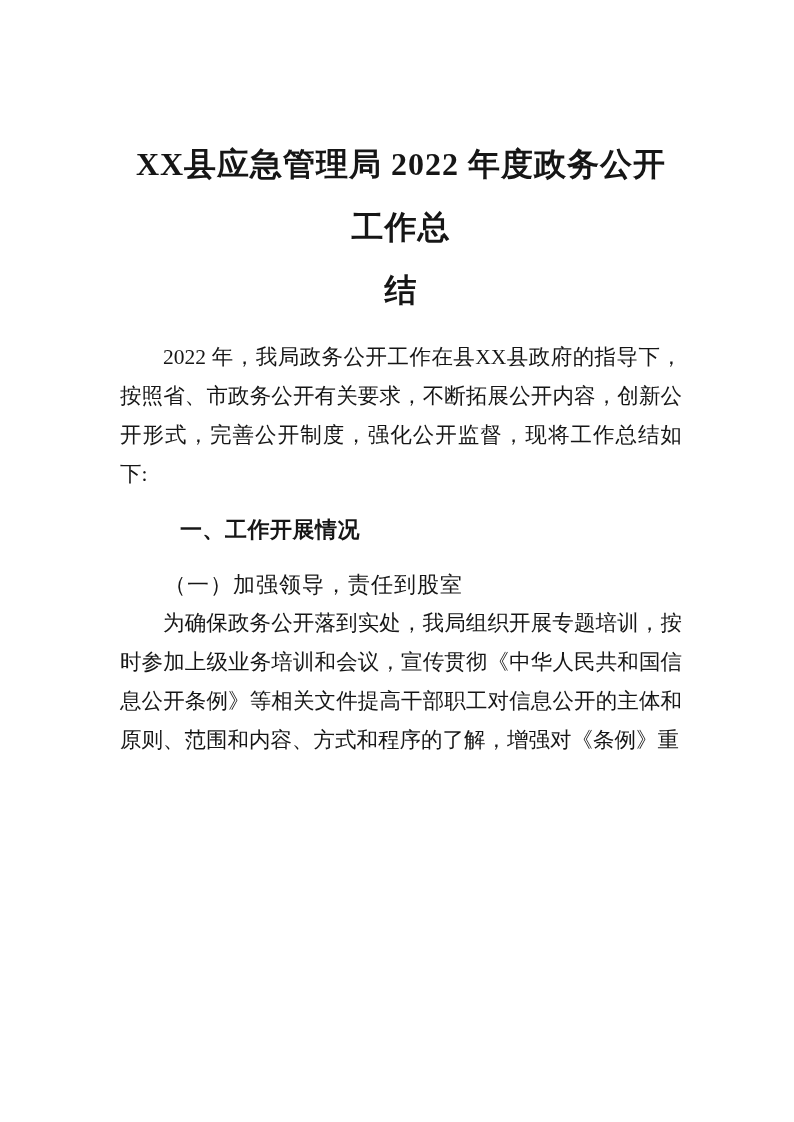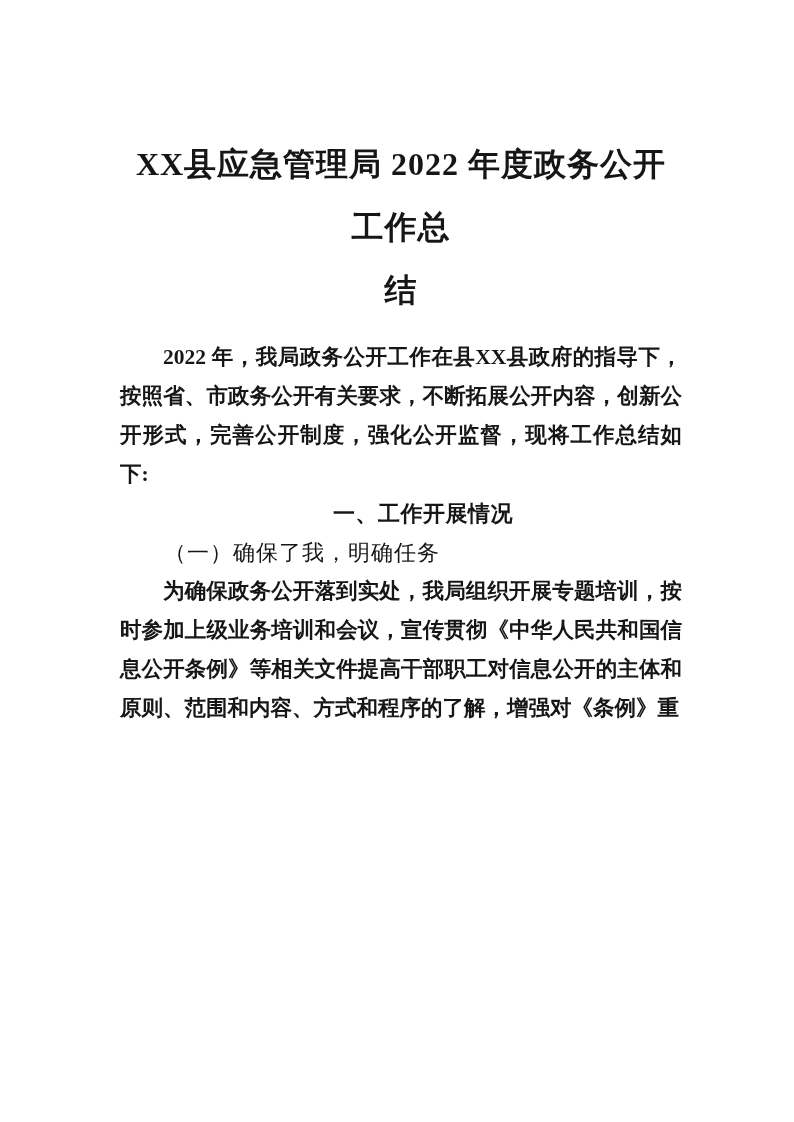--- a/index.html
+++ b/index.html
@@ -30,32 +30,31 @@
   .doc-title .title-line {
     display: block;
   }
   .para {
     margin: 0;
     font-size: 21.5px;
     line-height: 39px;
     text-align: justify;
     text-justify: inter-ideograph;
     text-indent: 2em;
-    font-weight: 700;
+    font-weight: 400;
     word-break: break-all;
   }
   .section-heading {
-    margin: 0;
+    margin: 16px;
     font-family: "Liberation Sans", "DejaVu Sans", sans-serif;
     font-size: 22px;
     line-height: 39px;
     font-weight: 700;
     text-indent: 2em;
     letter-spacing: 0.5px;
-    text-align: center;
   }
   .sub-heading {
     margin: 0;
     font-size: 22px;
     line-height: 39px;
     font-weight: 400;
     text-indent: 2em;
     letter-spacing: 1px;
   }
 </style>
@@ -66,19 +65,19 @@
 
   <h1 class="doc-title">
     <span class="title-line">XX县应急管理局 2022 年度政务公开工作总</span>
     <span class="title-line">结</span>
   </h1>
 
   <p class="para">2022 年，我局政务公开工作在县XX县政府的指导下，按照省、市政务公开有关要求，不断拓展公开内容，创新公开形式，完善公开制度，强化公开监督，现将工作总结如下:</p>
 
   <h2 class="section-heading">一、工作开展情况</h2>
 
-  <h3 class="sub-heading">（一）确保了我，明确任务</h3>
+  <h3 class="sub-heading">（一）加强领导，责任到股室</h3>
 
 
 
   <p class="para">为确保政务公开落到实处，我局组织开展专题培训，按时参加上级业务培训和会议，宣传贯彻《中华人民共和国信息公开条例》等相关文件提高干部职工对信息公开的主体和原则、范围和内容、方式和程序的了解，增强对《条例》重</p>
 
 </div>
 
 </body></html>

